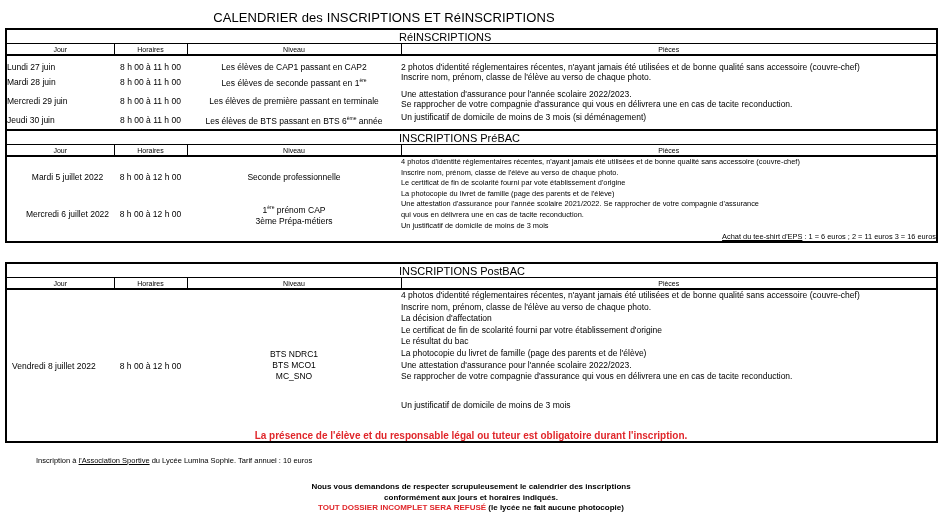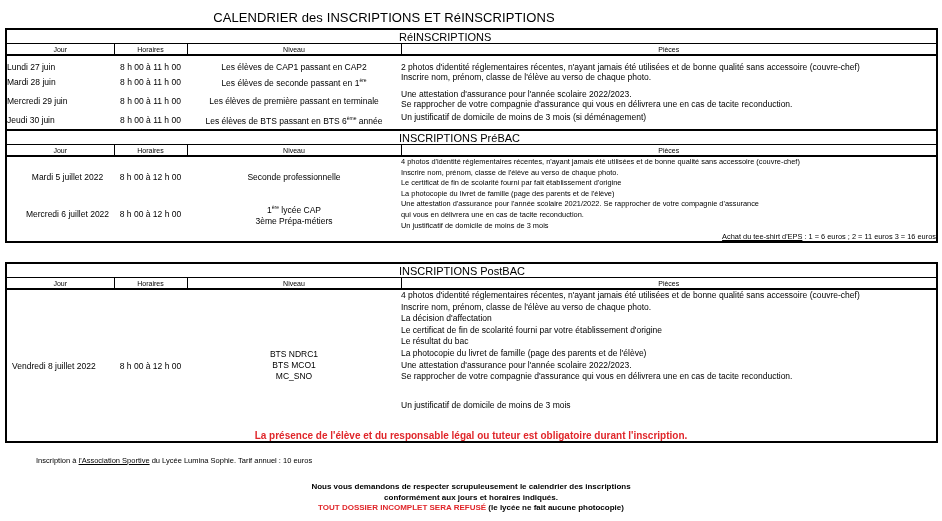--- a/index.html
+++ b/index.html
@@ -105,32 +105,32 @@
     <th>Niveau</th>
     <th>Pièces</th>
   </tr>
   <tr style="height:40px">
     <td class="jour center">Mardi 5 juillet 2022</td>
     <td class="hor">8 h 00 à 12 h 00</td>
     <td class="niv"><span>Seconde professionnelle</span></td>
     <td class="pie small" rowspan="2">
       <div class="pline">4 photos d'identité réglementaires récentes, n'ayant jamais été utilisées et de bonne qualité sans accessoire (couvre-chef)</div>
       <div class="pline">Inscrire nom, prénom, classe de l'élève au verso de chaque photo.</div>
-      <div class="pline">Le certificat de fin de scolarité  fourni par fait établissement d'origine</div>
+      <div class="pline">Le certificat de fin de scolarité  fourni par vote établissement d'origine</div>
       <div class="pline">La photocopie du livret de famille (page des parents et de l'élève)</div>
       <div class="pline">Une attestation d'assurance pour l'année scolaire 2021/2022. Se rapprocher de votre compagnie d'assurance</div>
       <div class="pline">qui vous en délivrera une en cas de tacite reconduction.</div>
       <div class="pline">Un justificatif de domicile de moins de 3 mois</div>
     </td>
   </tr>
   <tr style="height:36px">
     <td class="jour center">Mercredi 6 juillet 2022</td>
     <td class="hor">8 h 00 à 12 h 00</td>
     <td class="niv" style="line-height:11px">
-      <div><span>1</span><sup>ère</sup><span> lycée CAP</span></div>
+      <div><span>1</span><sup>ère</sup><span> prénom CAP</span></div>
       <div>3ème Prépa-métiers</div>
     </td>
   </tr>
   <tr>
     <td colspan="4" class="eps">
       <span style="display:inline-block; margin-left:-100px">
         <u>Achat du tee-shirt d'EPS</u><span> : 1 = 6 euros ; 2 = 11 euros 3 = 16 euros</span>
       </span>
     </td>
   </tr>

